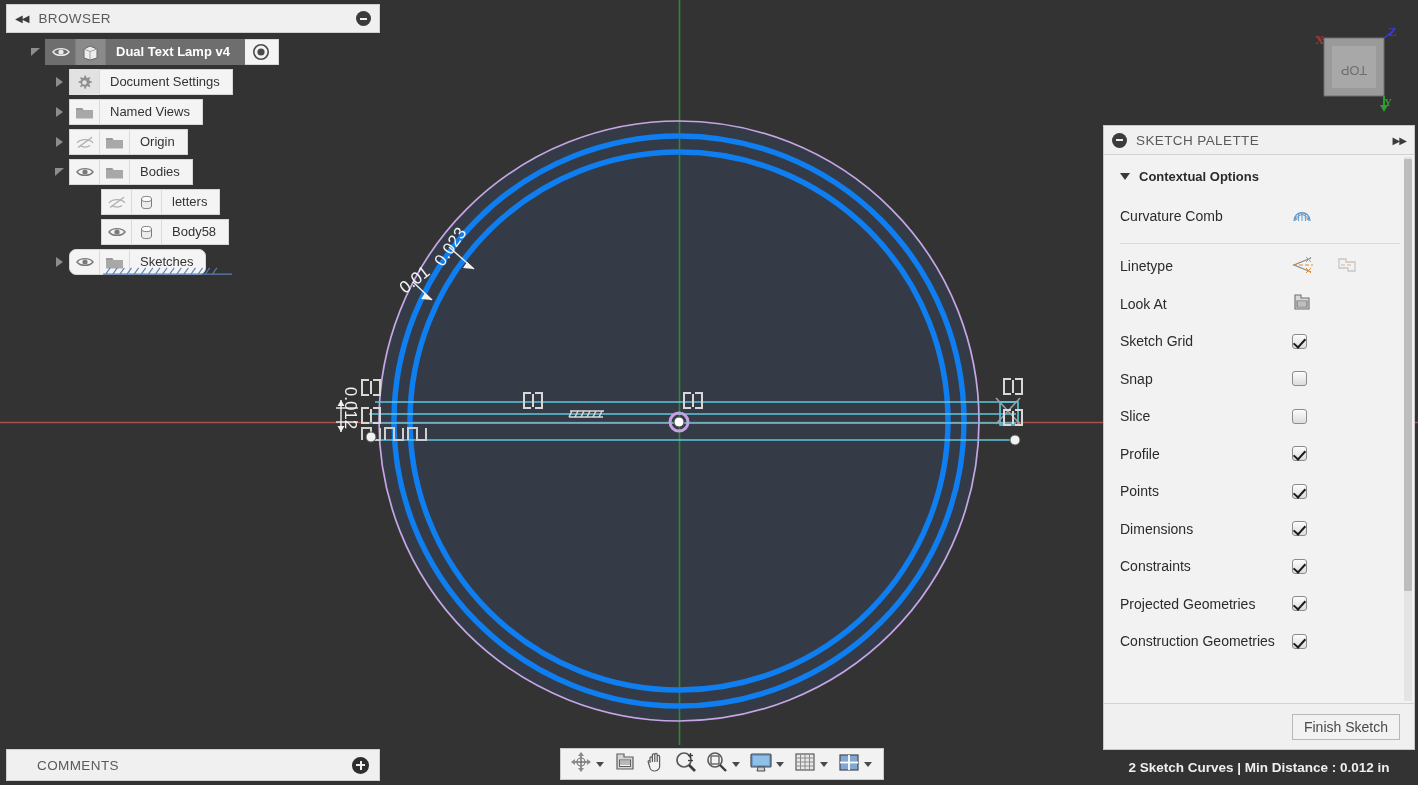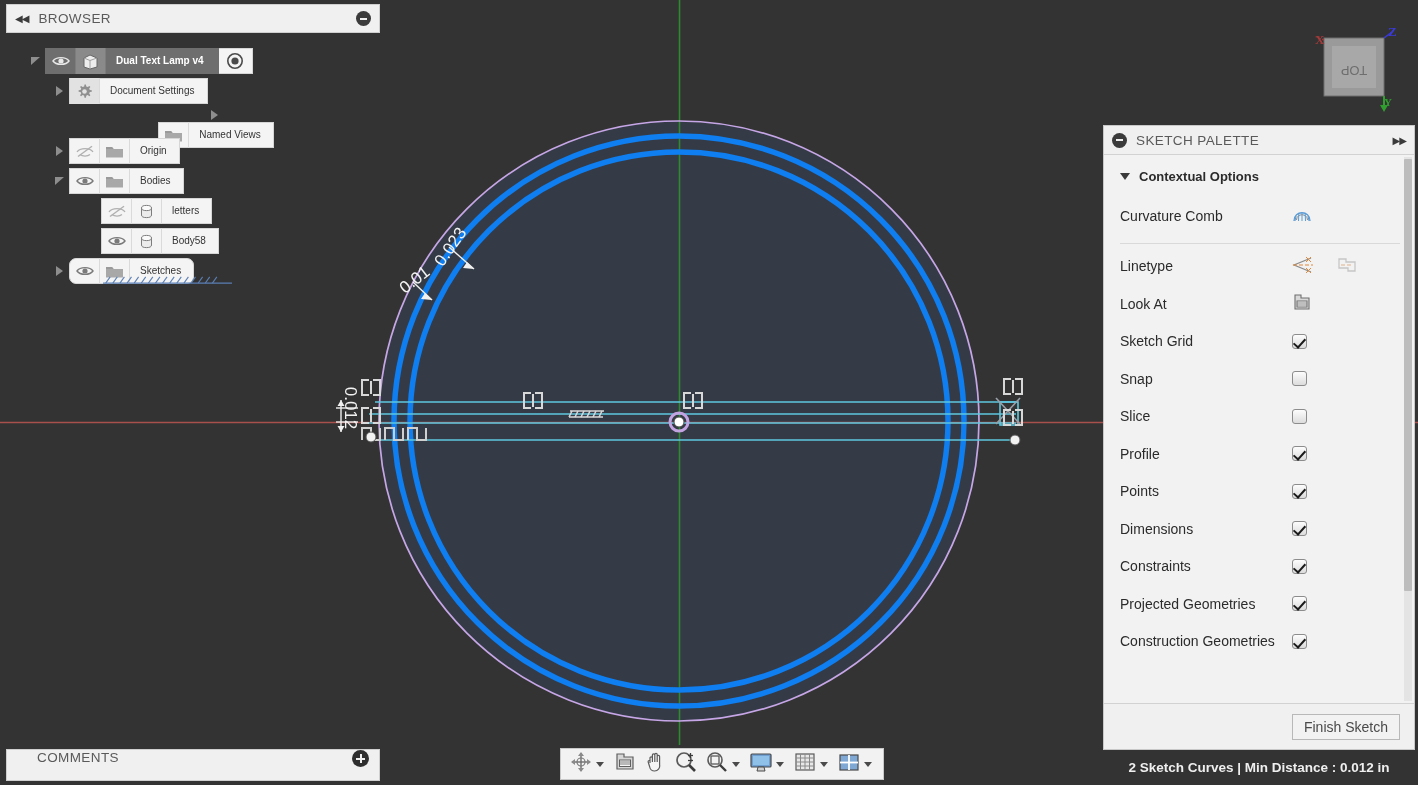--- a/index.html
+++ b/index.html
@@ -26,21 +26,21 @@
   }
   .panel-header .hdr-title { flex: 1; padding-left: 10px; }
   .hdr-collapse-arrows { font-size: 10px; color: #3b3b3b; letter-spacing: -1px; }
   .hdr-minus {
     width: 15px; height: 15px; border-radius: 50%; background: #3b3b3b;
     display: inline-flex; align-items: center; justify-content: center;
   }
   .hdr-minus::after { content: ""; display: block; width: 7px; height: 2px; background: #f0f0f0; }
 
   
-  #tree { margin-top: 15px; position: relative; font-size: 10px; color: #333; }
+  #tree { margin-top: 6px; position: relative; font-size: 13px; color: #333; }
   .tree-row { display: flex; align-items: center; height: 26px; margin-bottom: 4px; }
   .tw { 
     width: 14px; height: 14px; flex: 0 0 14px; margin-right: 3px;
     display: flex; align-items: center; justify-content: center;
   }
   .tri-right { width: 0; height: 0; border-left: 7px solid #8e8e8e; border-top: 5px solid transparent; border-bottom: 5px solid transparent; }
   .tri-down  { width: 0; height: 0; border-top: 8px solid #8e8e8e; border-right: 9px solid transparent; }
   .chip {
     display: flex; align-items: center; height: 26px;
     background: #f4f4f4; border: 1px solid #d6d6d6;
@@ -59,21 +59,21 @@
     background: #f4f4f4; border: 1px solid #d6d6d6; border-left: none; flex: 0 0 34px;
   }
   .sketch-underline {
     position: absolute; height: 8px; pointer-events: none;
   }
 
   
   #comments {
     position: absolute; left: 6px; top: 749px; width: 374px; height: 32px;
     background: #f0f0f0; border: 1px solid #cfcfcf;
-    display: flex; align-items: flex-start; padding: 0 10px;
+    display: flex; align-items: center; padding: 0 10px;
     color: #5a5a5a; font-size: 13.5px; letter-spacing: .4px;
   }
   #comments .c-title { flex: 1; padding-left: 20px; }
   .plus-btn {
     width: 17px; height: 17px; border-radius: 50%; background: #2e2e2e;
     display: inline-flex; align-items: center; justify-content: center; position: relative;
   }
   .plus-btn::before, .plus-btn::after { content: ""; position: absolute; background: #f0f0f0; }
   .plus-btn::before { width: 9px; height: 2px; }
   .plus-btn::after  { width: 2px; height: 9px; }
@@ -313,21 +313,21 @@
           <span class="cell" style="background:#e2e2e2;">
             <svg class="icn" width="17" height="17" viewBox="0 0 17 17">
                 <path d="M8.5 1.5 l1.4 0 l.35 2 a5 5 0 0 1 1.5 .62 l1.6 -1.2 l1 1 l-1.2 1.6 a5 5 0 0 1 .62 1.5 l2 .35 l0 1.4 l-2 .35 a5 5 0 0 1 -.62 1.5 l1.2 1.6 l-1 1 l-1.6 -1.2 a5 5 0 0 1 -1.5 .62 l-.35 2 l-1.4 0 l-.35 -2 a5 5 0 0 1 -1.5 -.62 l-1.6 1.2 l-1 -1 l1.2 -1.6 a5 5 0 0 1 -.62 -1.5 l-2 -.35 l0 -1.4 l2 -.35 a5 5 0 0 1 .62 -1.5 l-1.2 -1.6 l1 -1 l1.6 1.2 a5 5 0 0 1 1.5 -.62 z" fill="#8f8f8f"></path>
                 <circle cx="8.5" cy="8.5" r="2.3" fill="#e2e2e2"></circle>
               </svg>
           </span>
           <span class="label">Document Settings</span>
         </span>
       </div>
 
-      <div class="tree-row" style="padding-left:46px;flex-direction:column;">
+      <div class="tree-row" style="padding-left:46px;">
         <span class="tw">
             <span class="tri-right"></span>
           </span>
         <span class="chip">
           <span class="cell">
             <svg class="icn" width="19" height="15" viewBox="0 0 19 15">
                 <path d="M1 3 L7 3 L8.6 5 L18 5 L18 13.5 L1 13.5 Z" fill="#a8a8a8"></path>
                 <path d="M1 3 L7 3 L8.6 5 L1 5 Z" fill="#9a9a9a"></path>
               </svg>
           </span>

